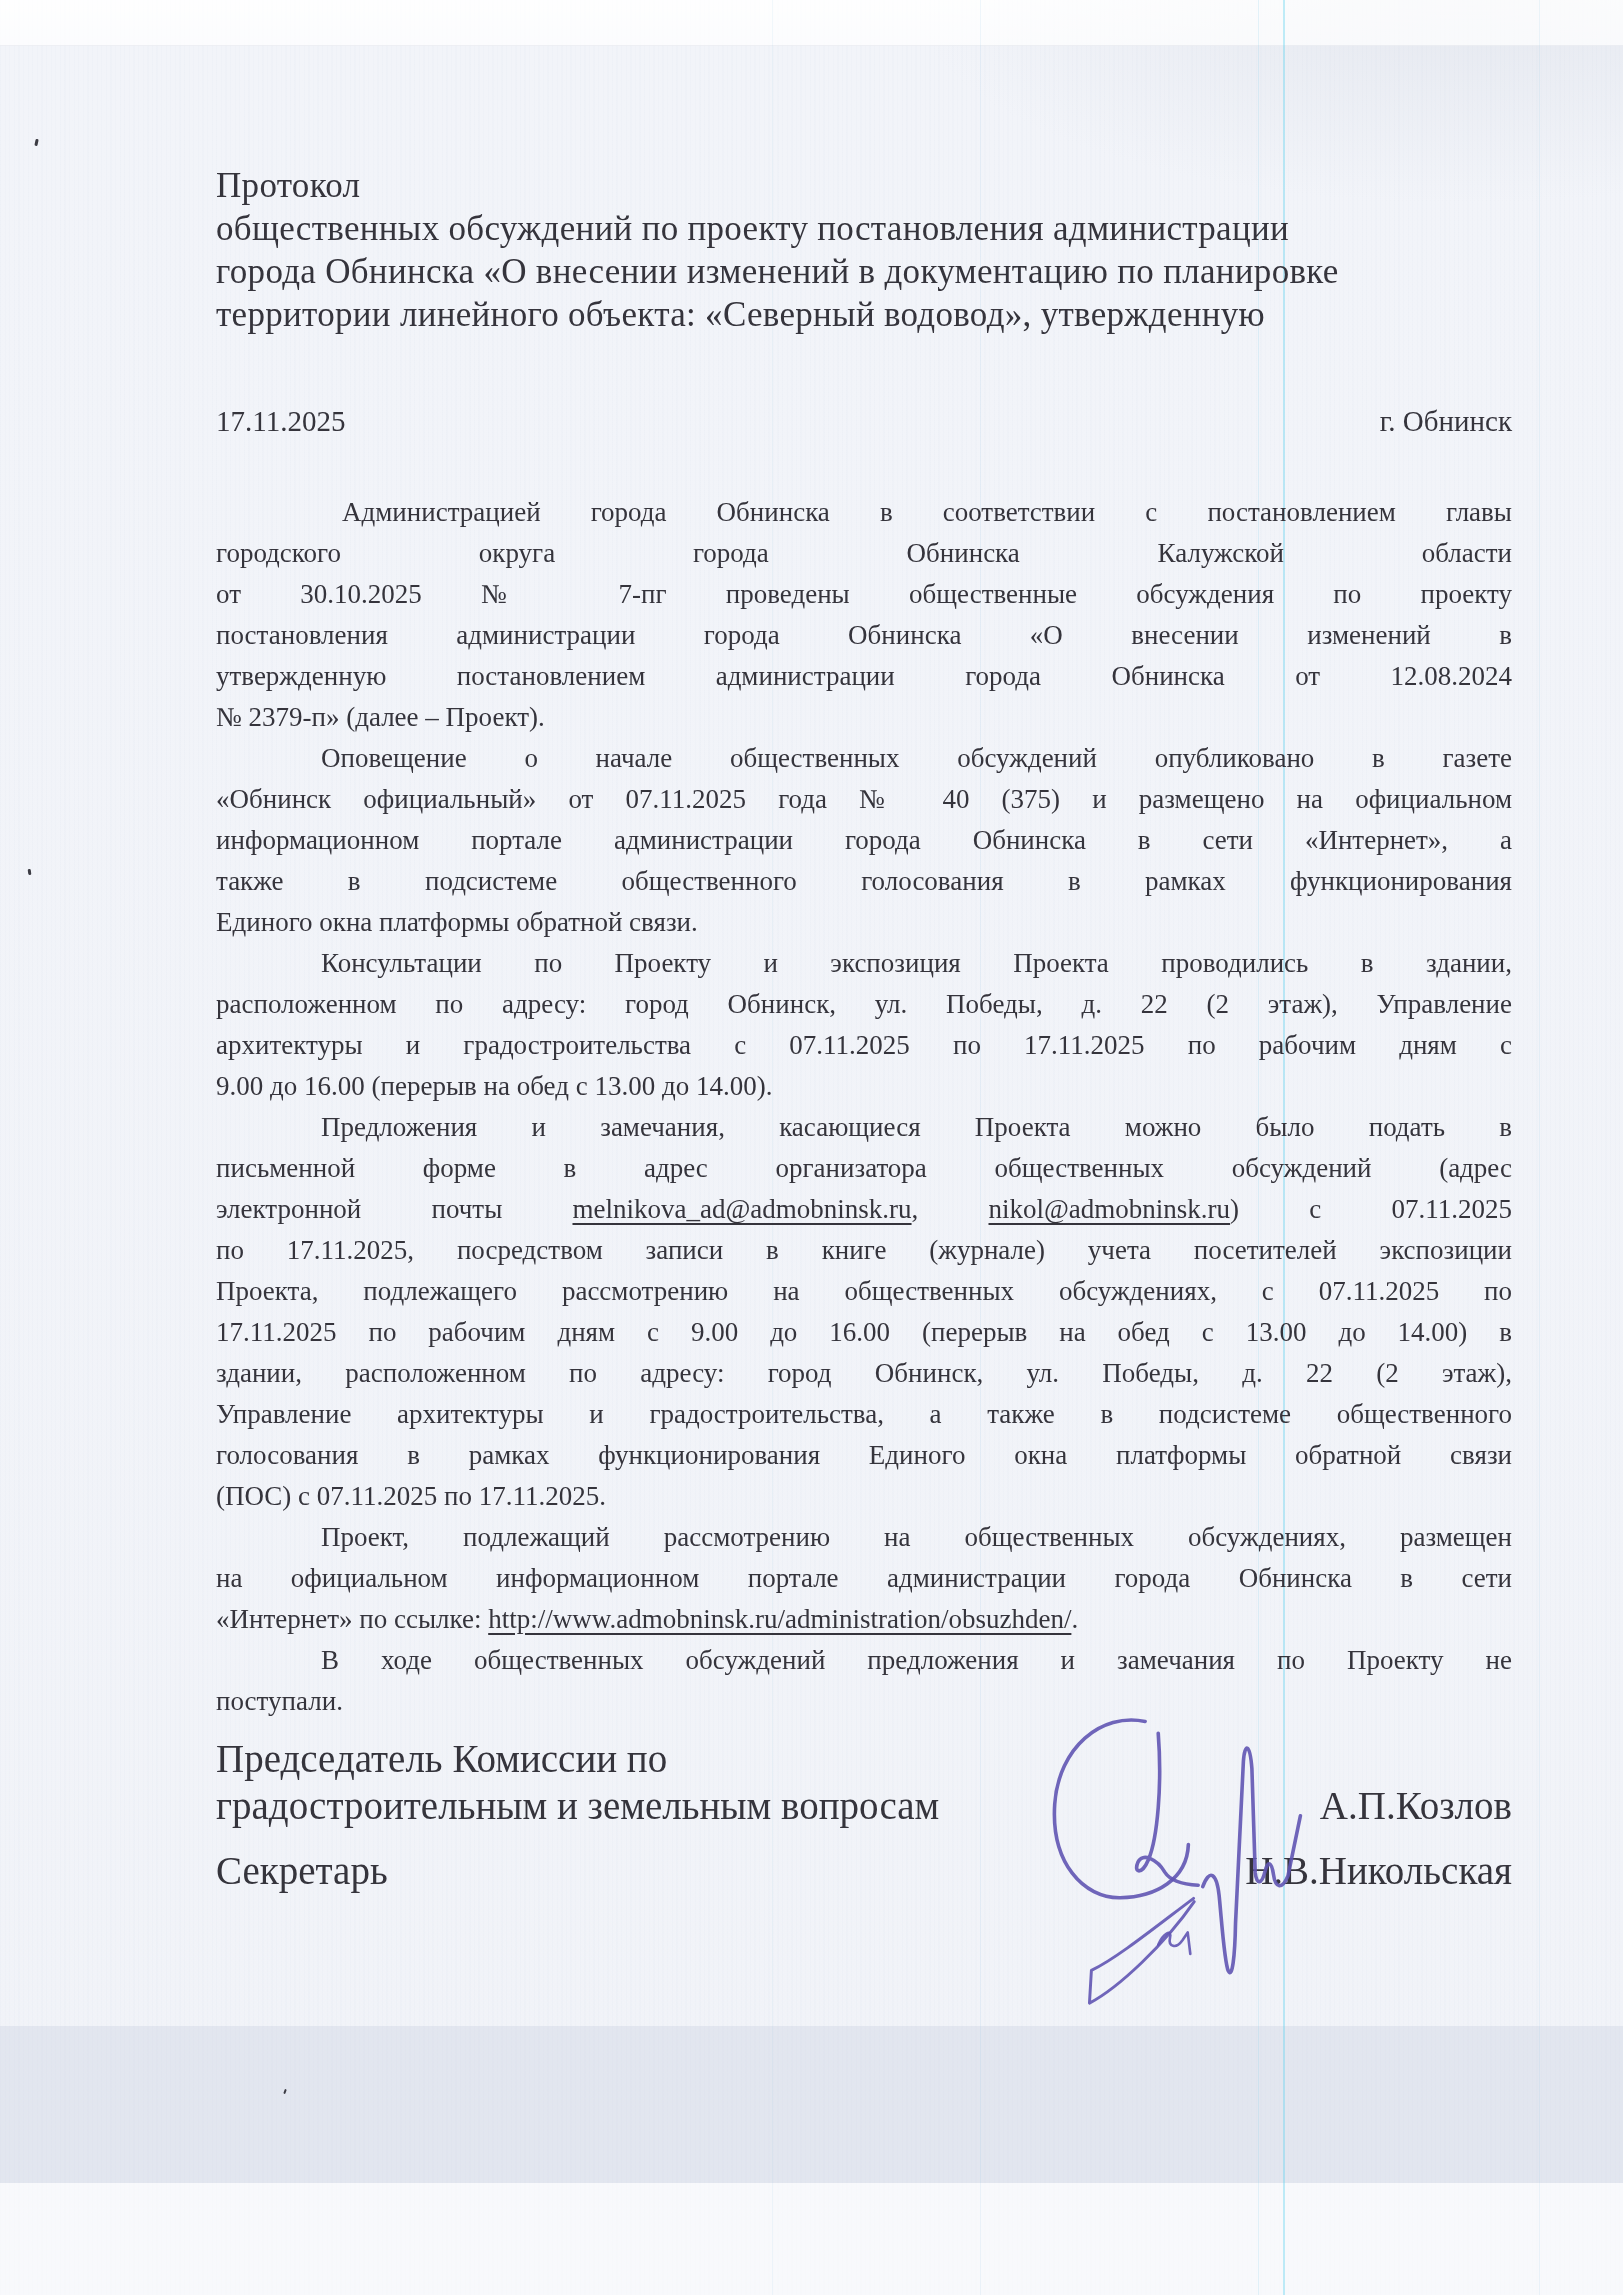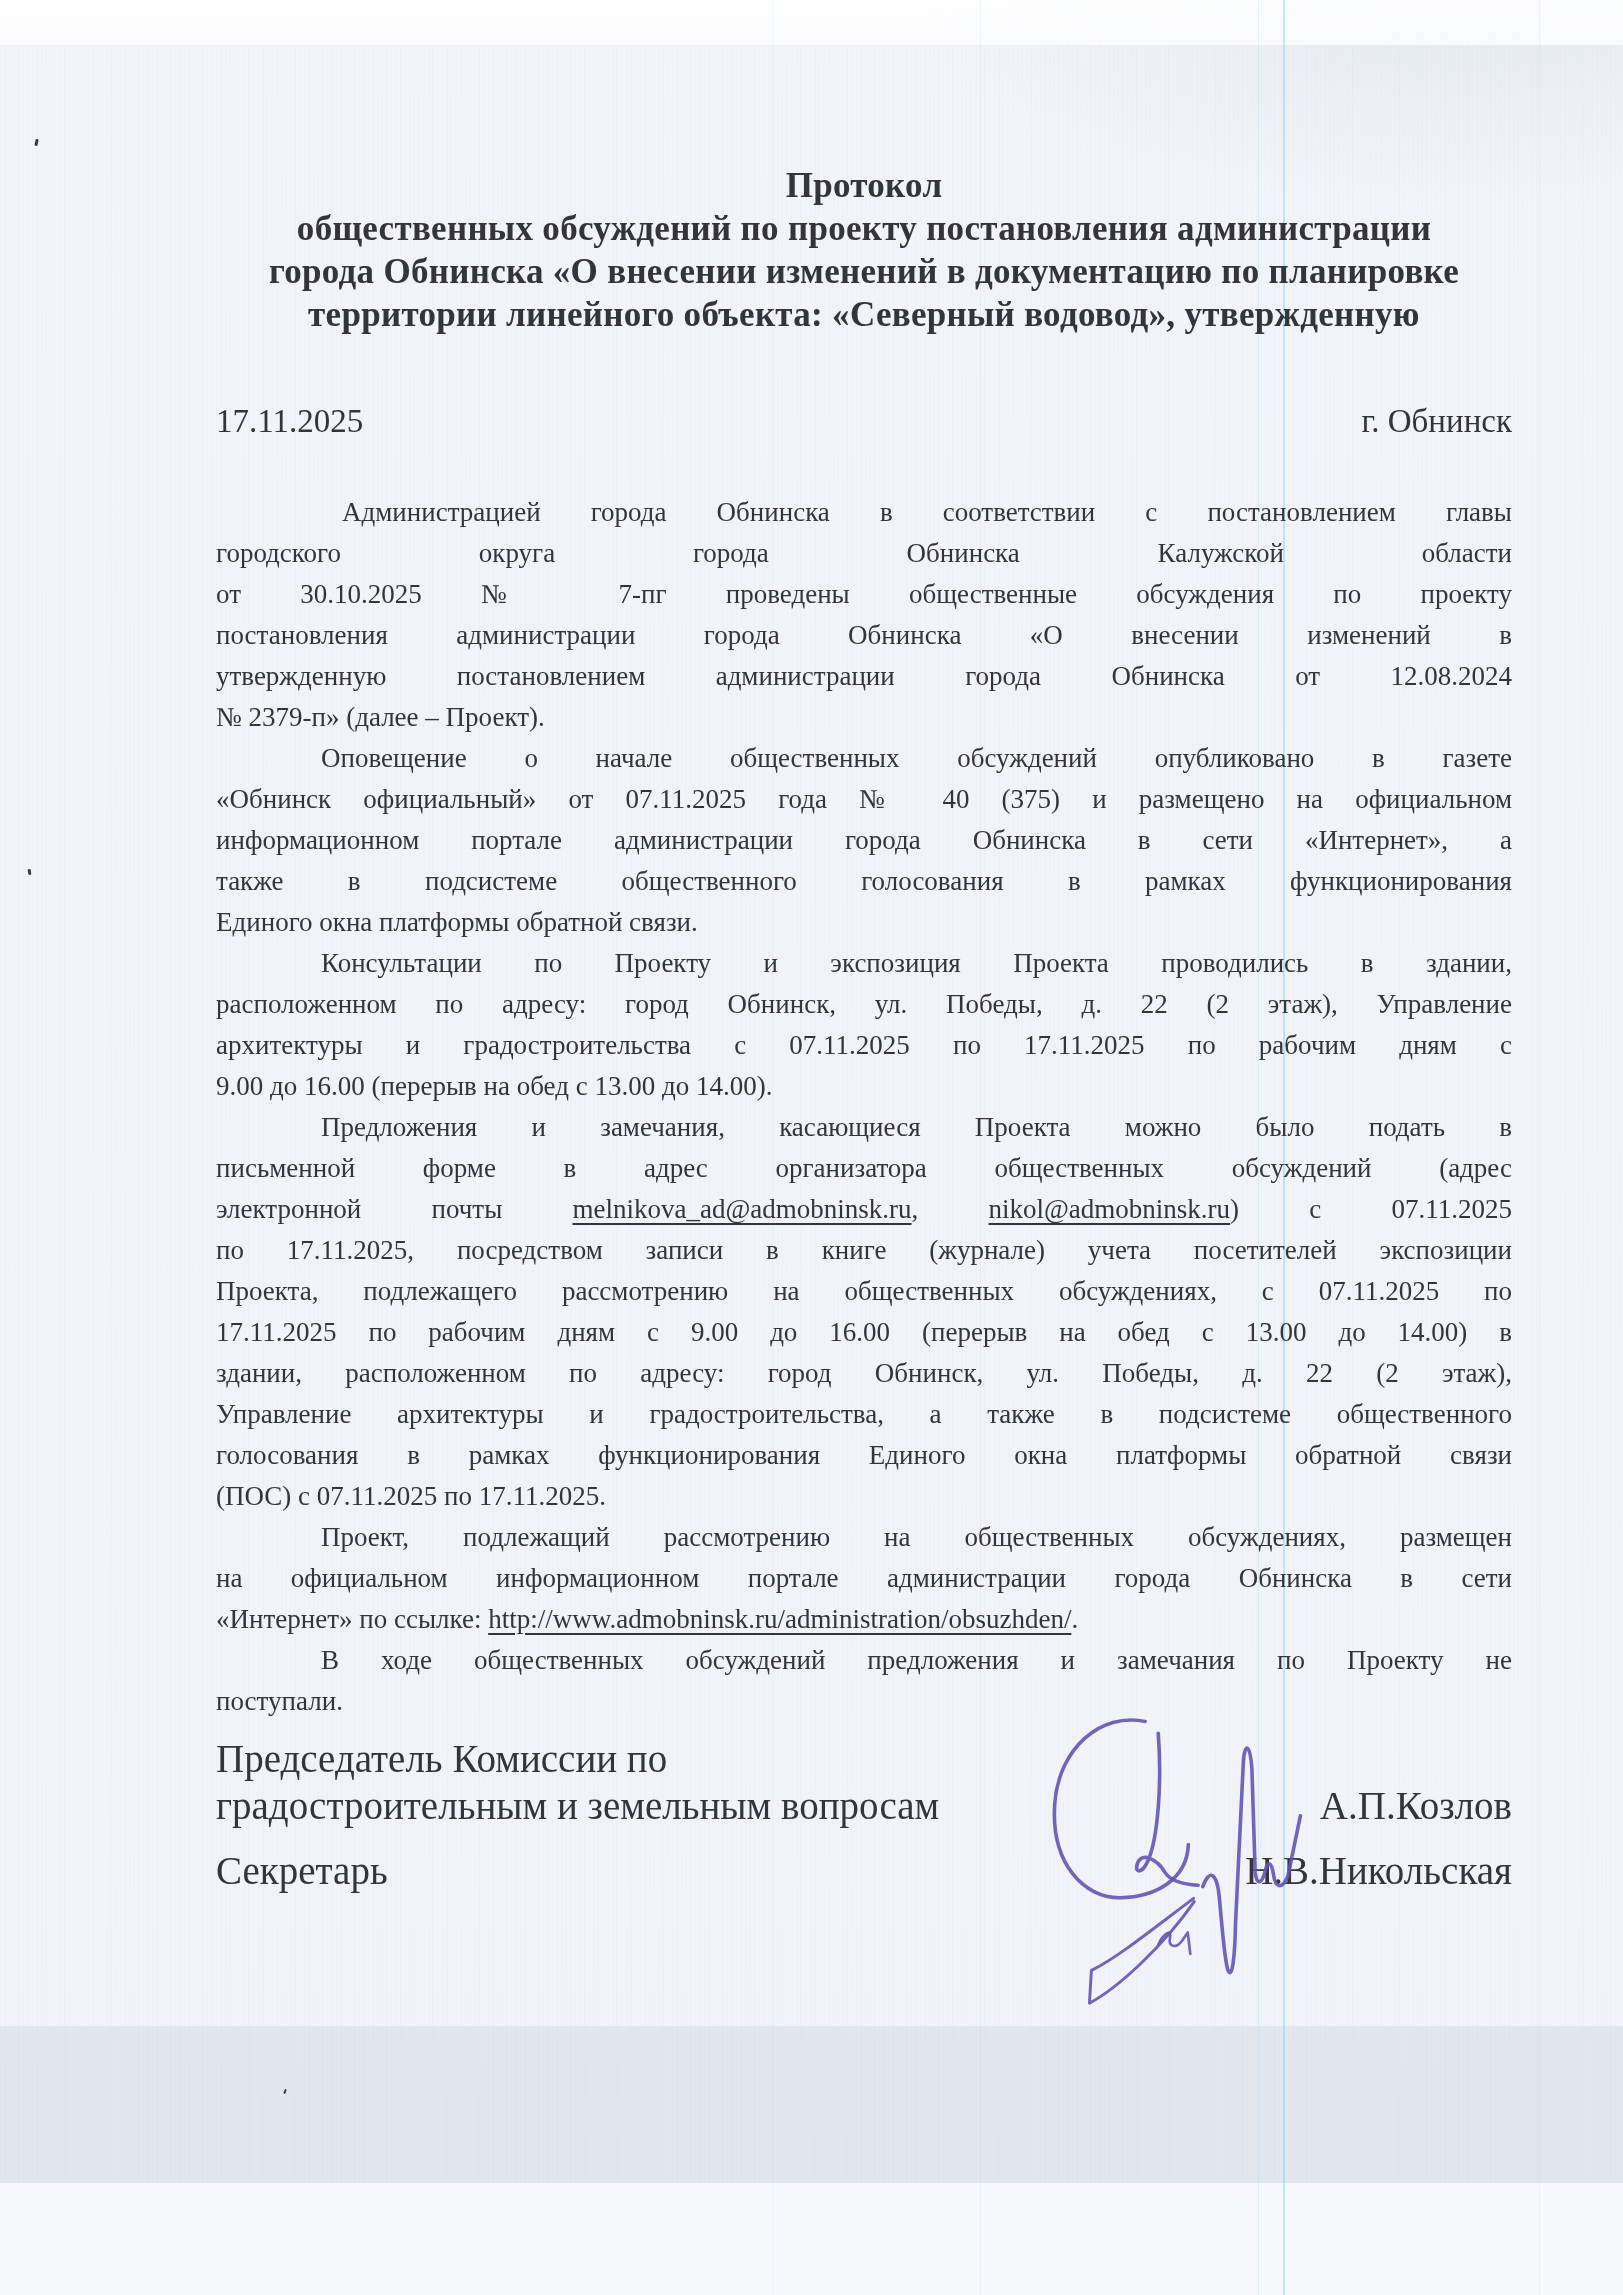--- a/index.html
+++ b/index.html
@@ -24,22 +24,22 @@
   .v2{left:1258px;width:1.3px;background:rgba(130,205,235,.20);}
   .v3{left:980px;width:1.3px;background:rgba(140,200,230,.12);}
   .v4{left:772px;width:1.3px;background:rgba(140,200,230,.10);}
   .v5{left:1539px;width:1.3px;background:rgba(140,200,230,.14);}
   .speck{position:absolute;background:#3c3c44;border-radius:1.3px;}
   .s1{left:35px;top:139px;width:3.3px;height:7.2px;transform:rotate(12deg);}
   .s2{left:27.5px;top:869px;width:2.6px;height:5.9px;transform:rotate(-8deg);}
   .s3{left:284px;top:2089px;width:2px;height:5.2px;transform:rotate(20deg);}
 
   .title{position:absolute;left:216px;width:1296px;top:164px;
-    font-weight:bold;font-size:35px;line-height:43px;text-align:center;letter-spacing:0.3px;}
-  .dateline{position:absolute;left:216px;width:1296px;top:401px;font-size:33px;line-height:41px;
+    font-weight:normal;font-size:35px;line-height:43px;text-align:left;letter-spacing:0.3px;}
+  .dateline{position:absolute;left:216px;width:1296px;top:401px;font-size:29px;line-height:41px;
     display:flex;justify-content:space-between;}
   .docbody{position:absolute;left:216px;width:1296px;top:492px;font-size:27px;}
   .line{height:41px;line-height:41px;text-align:justify;text-align-last:justify;overflow:visible;}
   .line.first{text-indent:105px;}
   .p0 .line.first{text-indent:126px;}
   .line.last{text-align-last:left;}
   .u{text-decoration:underline;text-decoration-thickness:2px;text-underline-offset:5.2px;}
 
   .sigs{position:absolute;left:216px;width:1296px;top:1735px;font-size:39px;}
   .sig-row{display:flex;justify-content:space-between;align-items:flex-end;}

